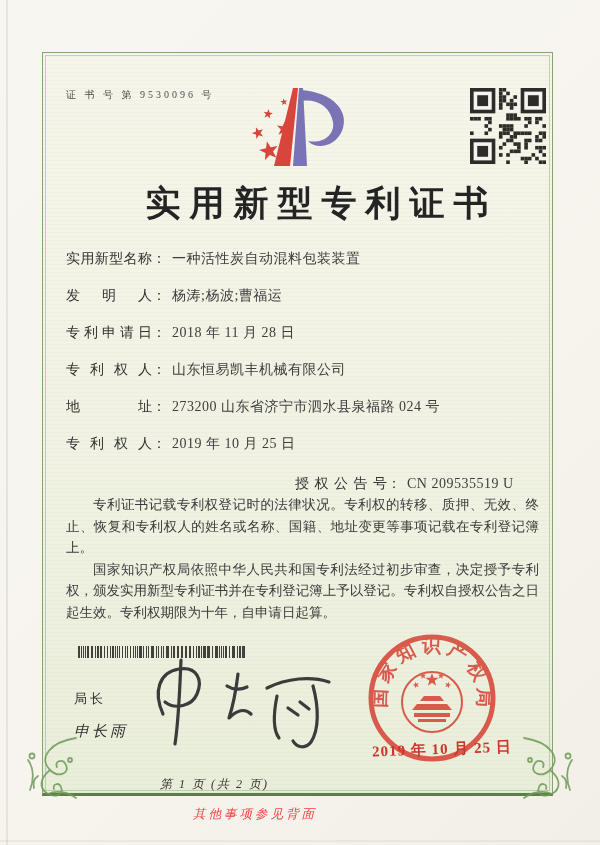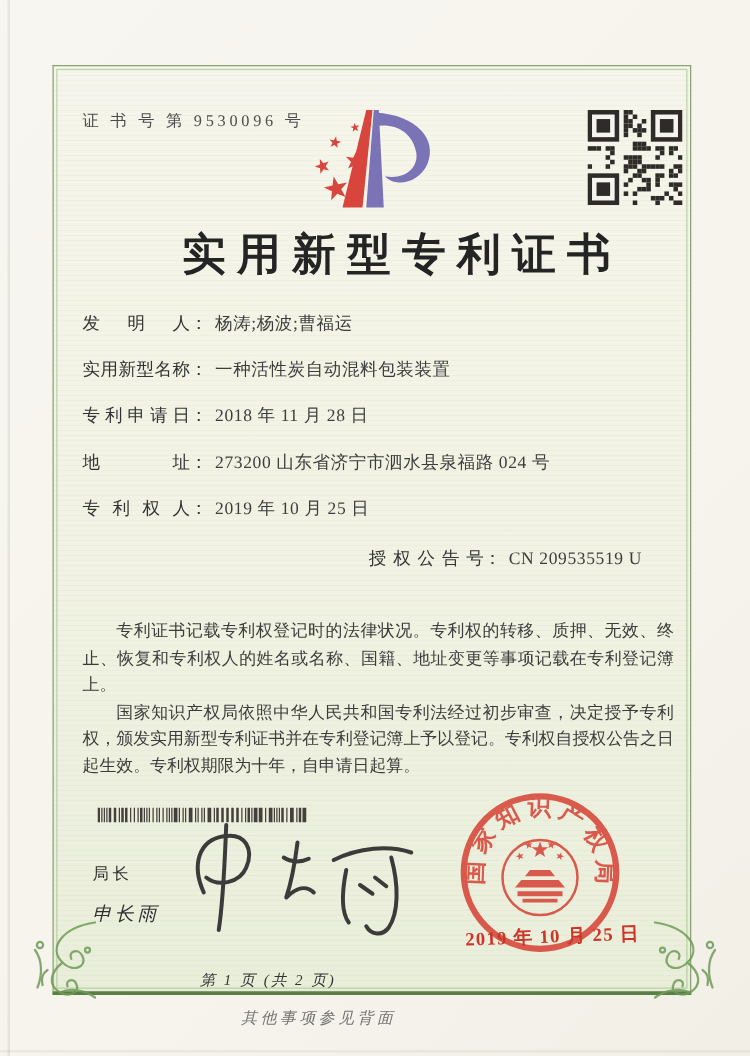--- a/index.html
+++ b/index.html
@@ -17,21 +17,21 @@
     border:1px solid #86a471;border-bottom:3px solid #587f46;
     background:
       repeating-linear-gradient(0deg, rgba(145,172,115,.06) 0 1px, rgba(0,0,0,0) 1px 4px),
       linear-gradient(to bottom,#f6f5eb 0%,#f1f2e3 55%,#e9eeda 100%);
     box-sizing:border-box;
   }
   .frame::before{content:"";position:absolute;inset:2px;border:1px solid rgba(150,180,125,.55);pointer-events:none;}
 
   .abs{position:absolute;}
 
-  .cert-number{left:66px;top:88px;font-size:13px;letter-spacing:3px;color:#4c4c4c;}
+  .cert-number{left:66px;top:88px;font-size:10px;letter-spacing:3px;color:#4c4c4c;}
 
   .qr{left:470px;top:88px;width:76px;height:76px;}
   .logo{left:238px;top:84px;width:124px;height:90px;}
 
   .title{
     left:42px;top:180px;width:511px;text-align:center;
     font-size:35px;font-weight:600;letter-spacing:9px;color:#242424;padding-left:24px;
   }
 
   .fields{left:66px;top:250px;width:478px;}
@@ -51,21 +51,21 @@
   .director-name{left:74px;top:722px;font-size:15px;letter-spacing:3px;color:#2f2f2f;font-style:italic;}
   .signature{left:135px;top:652px;width:205px;height:105px;}
 
   .seal{left:352px;top:618px;width:160px;height:160px;opacity:.92;}
   .seal-date{
     left:352px;top:740px;width:180px;text-align:center;
     font-size:15px;letter-spacing:1px;color:#cd3529;transform:rotate(-2deg);font-weight:600;
   }
 
   .page-num{left:160px;top:776px;width:170px;text-align:left;font-size:12px;letter-spacing:2px;color:#333;font-style:italic;}
-  .backnote{left:140px;top:806px;width:230px;text-align:center;font-size:12.5px;letter-spacing:3px;color:#737373;font-style:italic;}
+  .backnote{left:140px;top:806px;width:230px;text-align:center;font-size:12.5px;letter-spacing:3px;color:#ef4444;font-style:italic;}
 
   .corner{position:absolute;width:62px;height:68px;}
   .corner.bl{left:20px;top:732px;}
   .corner.br{left:518px;top:732px;transform:scaleX(-1);}
 </style>
 </head>
 <body>
 
 <div class="scan-edge"></div>
 <div class="scan-edge-b"></div>
@@ -217,27 +217,30 @@
     <use href="#st" transform="translate(20,49) scale(6.2) rotate(-20)"></use>
     <use href="#st" transform="translate(30,30) scale(5) rotate(10)"></use>
     <use href="#st" transform="translate(46,18) scale(3.8) rotate(-8)"></use>
   </g>
 </svg>
 
 <div class="abs title">实用新型专利证书</div>
 
 <div class="abs fields">
   <div class="frow">
+    <span class="flabel">实用新型名称</span><span class="fcolon">：</span><span class="fvalue">一种活性炭自动混料包装装置</span>
+  </div>
+  <div class="frow">
     <span class="flabel">发明人</span><span class="fcolon">：</span><span class="fvalue">杨涛;杨波;曹福运</span>
   </div>
   <div class="frow">
-    <span class="flabel">实用新型名称</span><span class="fcolon">：</span><span class="fvalue">一种活性炭自动混料包装装置</span>
-  </div>
-  <div class="frow">
     <span class="flabel">专利申请日</span><span class="fcolon">：</span><span class="fvalue">2018 年 11 月 28 日</span>
+  </div>
+  <div class="frow">
+    <span class="flabel">专利权人</span><span class="fcolon">：</span><span class="fvalue">山东恒易凯丰机械有限公司</span>
   </div>
   <div class="frow">
     <span class="flabel">地址</span><span class="fcolon">：</span><span class="fvalue">273200 山东省济宁市泗水县泉福路 024 号</span>
   </div>
   <div class="frow" style="position:relative;">
     <span class="flabel">专利权人</span><span class="fcolon">：</span><span class="fvalue">2019 年 10 月 25 日</span>
     <span class="fpair2" style="position:absolute;left:229px;top:0;">
       <span class="flabel">授权公告号</span><span class="fcolon">：</span><span class="fvalue">CN 209535519 U</span>
     </span>
   </div>

